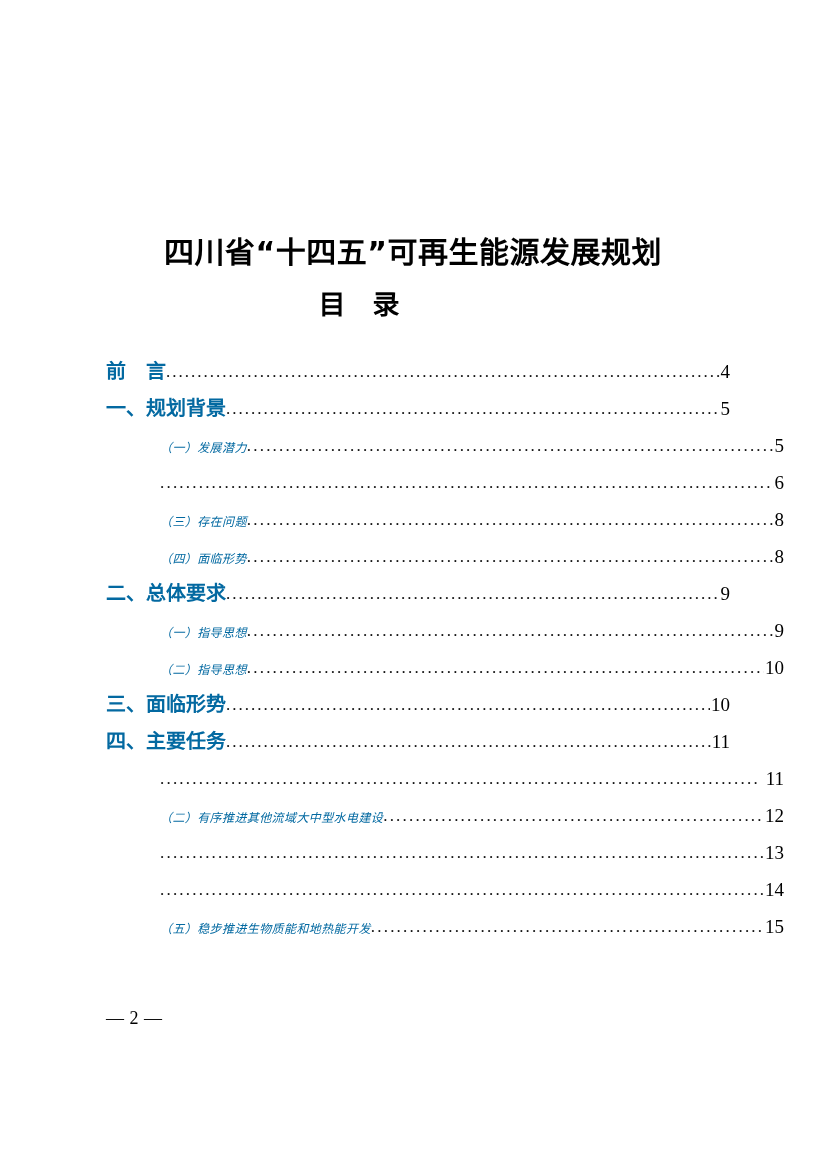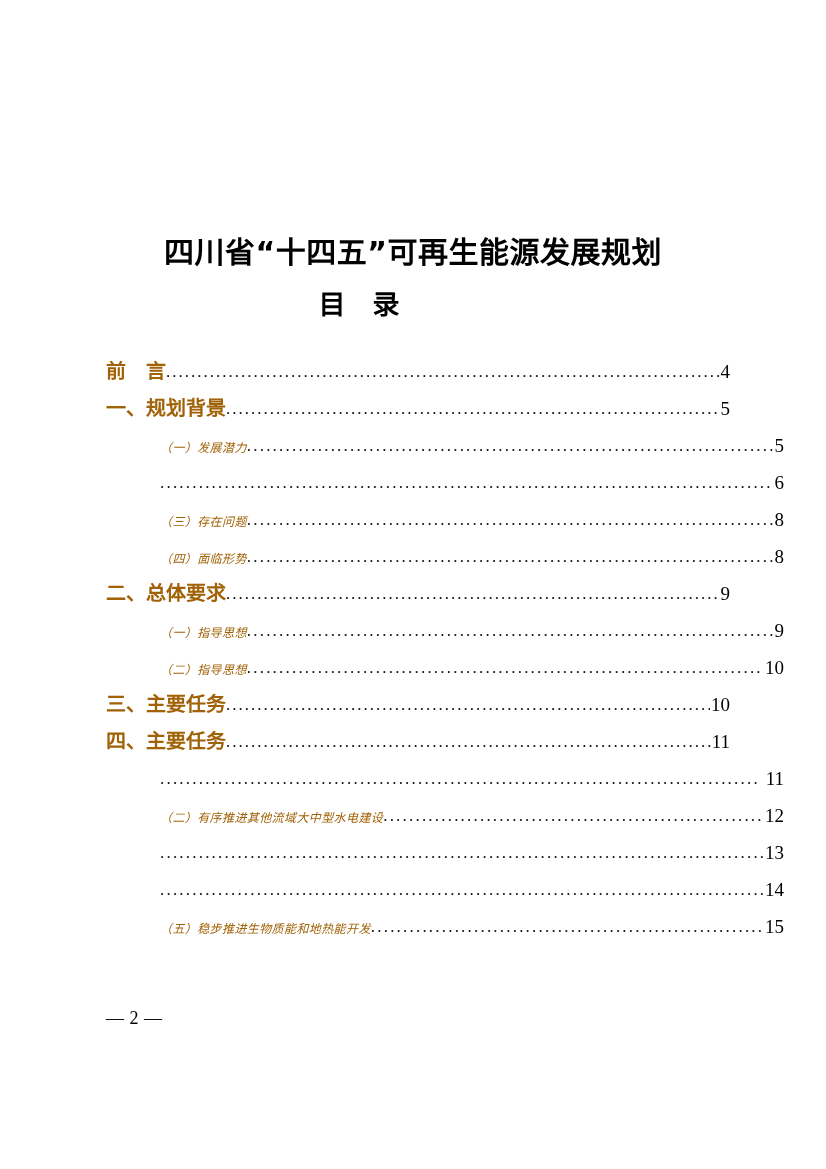--- a/index.html
+++ b/index.html
@@ -66,21 +66,21 @@
     align-items: baseline;
     height: 37px;
     line-height: 37px;
     width: 100%;
     overflow: hidden;
   }
 
   .toc-label {
     flex: 0 0 auto;
     white-space: nowrap;
-    color: #a16207;
+    color: #0369a1;
   }
 
   .toc-dots {
     flex: 1 1 auto;
     min-width: 0;
     overflow: hidden;
     white-space: nowrap;
     font-family: "Liberation Serif", "DejaVu Serif", serif;
     font-size: 17px;
     letter-spacing: 2.0px;
@@ -190,21 +190,21 @@
         <span class="toc-label">（一）指导思想</span>
         <span class="toc-dots">...........................................................................................................................................</span>
         <span class="toc-page">9</span>
       </div>
       <div class="toc-row lvl2">
         <span class="toc-label">（二）指导思想</span>
         <span class="toc-dots">...........................................................................................................................................</span>
         <span class="toc-page">10</span>
       </div>
       <div class="toc-row lvl1">
-        <span class="toc-label">三、主要任务</span>
+        <span class="toc-label">三、面临形势</span>
         <span class="toc-dots">...........................................................................................................................................</span>
         <span class="toc-page">10</span>
       </div>
       <div class="toc-row lvl1">
         <span class="toc-label">四、主要任务</span>
         <span class="toc-dots">...........................................................................................................................................</span>
         <span class="toc-page">11</span>
       </div>
       <div class="toc-row lvl2 gap-before-page">
         <span class="toc-dots">...........................................................................................................................................</span>

